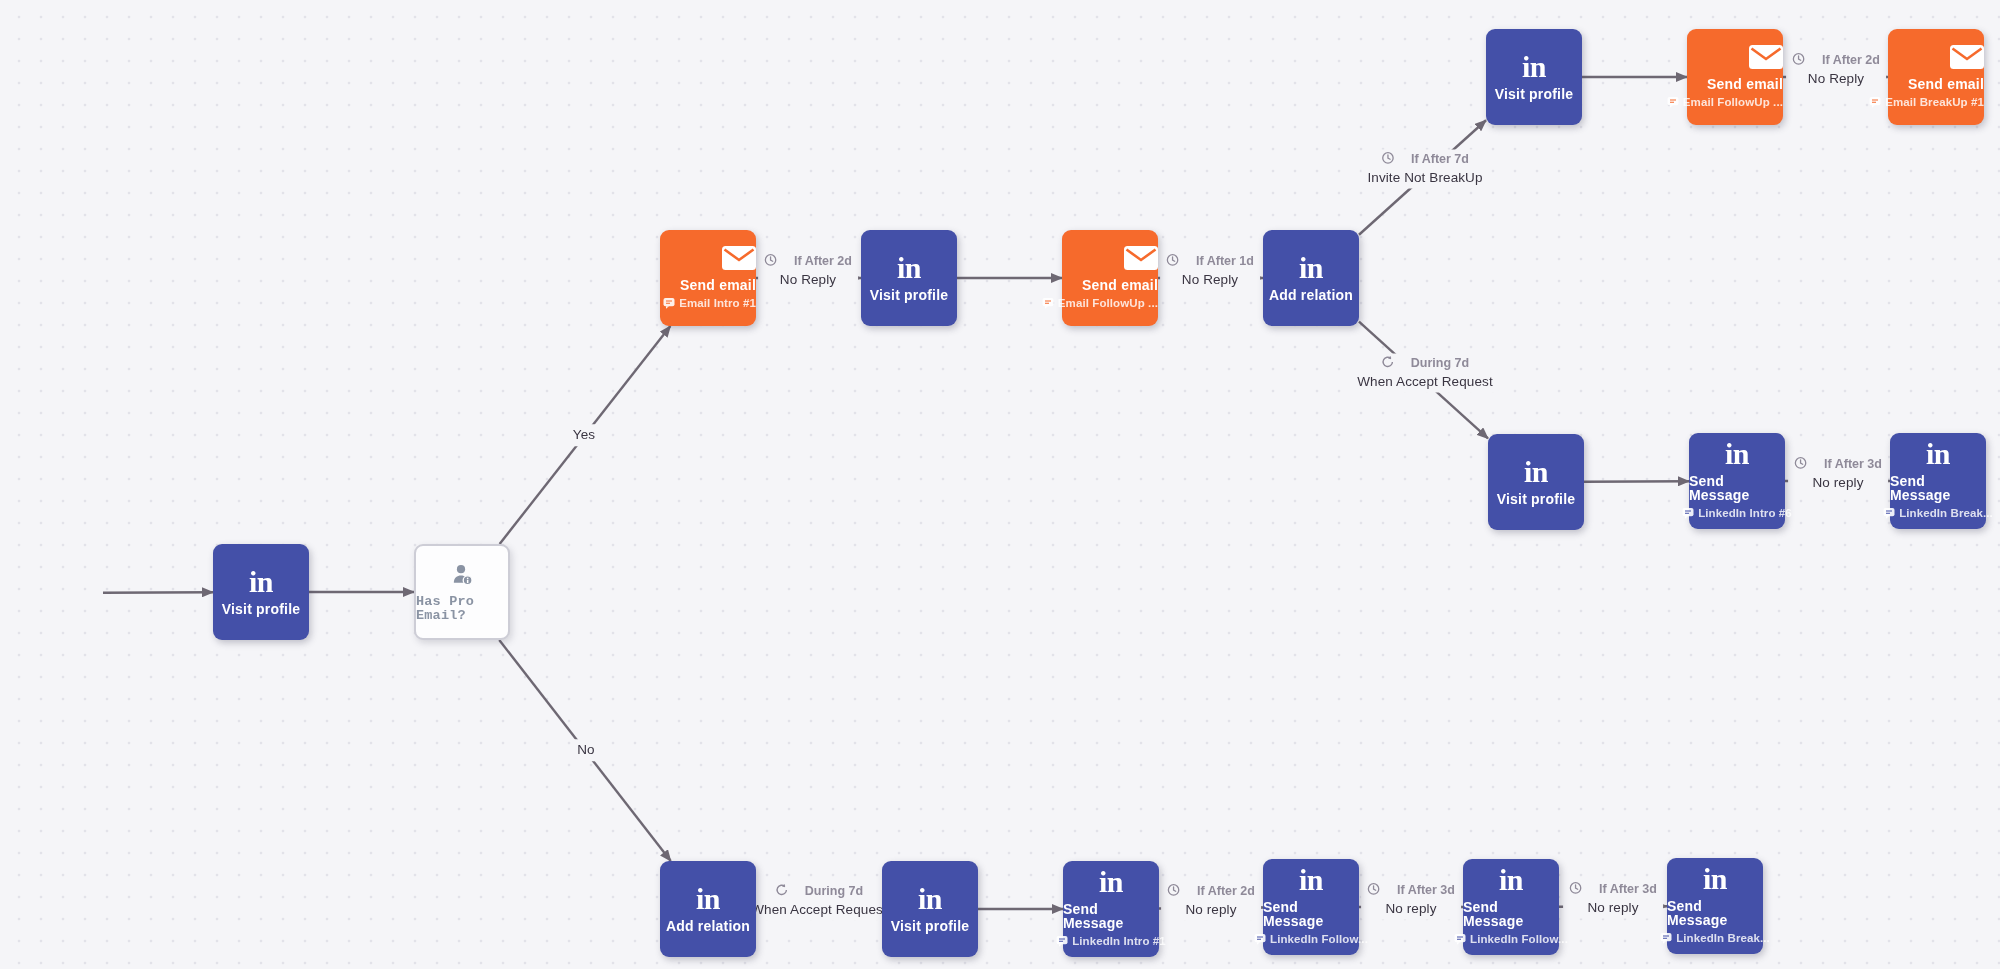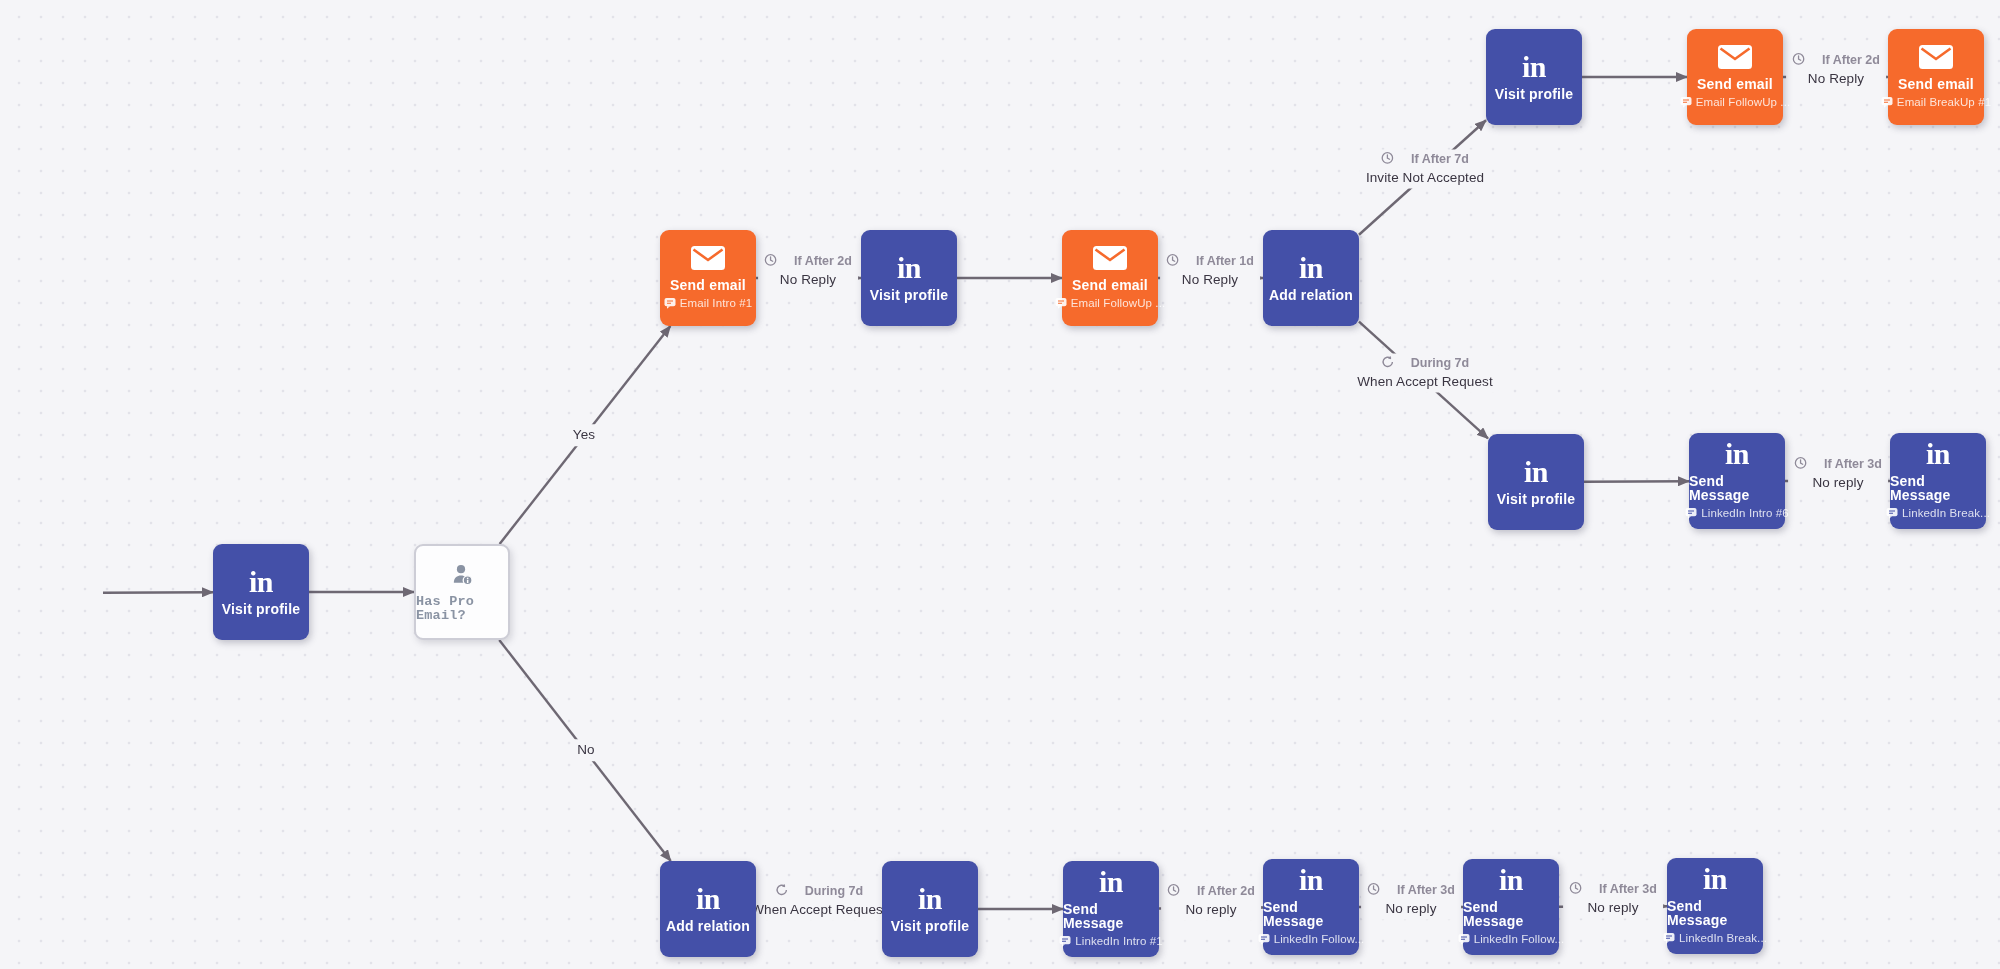--- a/index.html
+++ b/index.html
@@ -14,27 +14,27 @@
   #edge-layer line{stroke:#6e6873;stroke-width:2.4px;}
 
   .node{
     position:absolute;width:96px;height:96px;border-radius:9px;z-index:3;
     display:flex;flex-direction:column;align-items:center;justify-content:center;
     gap:7px;box-sizing:border-box;cursor:pointer;
     box-shadow:2px 3px 7px rgba(55,55,80,.28);
     transform:translate(-50%,-50%);
   }
   .node.linkedin{background:#4450a8;color:#4450a8;}
-  .node.email{background:#f66a2c;color:#f66a2c;}
+  .node.email{background:#f66a2c;color:#f66a2c;align-items:flex-end;}
   .node.start{background:#50c969;border-radius:50%;width:94px;height:94px;box-shadow:2px 3px 7px rgba(55,90,60,.3);}
   .node.condition{background:#fdfdfe;border:2px solid #cdcdd6;box-shadow:2px 3px 7px rgba(55,55,80,.18);font-family:Liberation Mono, monospace;}
 
   .node-label{font-size:14px;font-weight:700;color:#fff;letter-spacing:.2px;line-height:1;}
   .node.condition .node-label{color:#8a93a3;font-size:13.5px;}
-  .node-sublabel{display:flex;align-items:center;gap:4px;font-size:11.5px;font-weight:400;
+  .node-sublabel{display:flex;align-items:center;gap:4px;font-size:11.5px;font-weight:700;
     color:rgba(255,255,255,.82);letter-spacing:.1px;line-height:1;margin-top:-2px;white-space:nowrap;}
   .node-icon{display:flex;align-items:center;justify-content:center;height:26px;}
   .in-glyph{font-size:30px;font-weight:800;color:#fff;line-height:.8;letter-spacing:-.5px;font-family:Liberation Serif, serif;}
   .email .tpl-stroke{stroke:#f66a2c;}
   .linkedin .tpl-stroke{stroke:#4450a8;}
 
   .edge-label{
     position:absolute;z-index:2;transform:translate(-50%,-50%);
     text-align:center;background:#f5f5f8;padding:2px 6px;border-radius:3px;white-space:nowrap;
   }
@@ -300,21 +300,21 @@
     <div class="edge-action">No Reply</div>
   </div>
     <div class="edge-label" style="left: 1425px; top: 169px;">
     <div class="edge-cond">
       <span class="edge-cond-icon"><svg width="13" height="13" viewBox="0 0 14 14">
             <circle cx="7" cy="7" r="5.6" fill="none" stroke="#8f8a99" stroke-width="1.4"></circle>
             <path d="M7 3.8v3.4l2.3 1.2" fill="none" stroke="#8f8a99" stroke-width="1.4" stroke-linecap="round"></path>
           </svg></span>
       <span class="edge-cond-text">If After 7d</span>
     </div>
-    <div class="edge-action">Invite Not Accepted</div>
+    <div class="edge-action">Invite Not BreakUp</div>
   </div>
     <div class="edge-label" style="left: 1836px; top: 70px;">
     <div class="edge-cond">
       <span class="edge-cond-icon"><svg width="13" height="13" viewBox="0 0 14 14">
             <circle cx="7" cy="7" r="5.6" fill="none" stroke="#8f8a99" stroke-width="1.4"></circle>
             <path d="M7 3.8v3.4l2.3 1.2" fill="none" stroke="#8f8a99" stroke-width="1.4" stroke-linecap="round"></path>
           </svg></span>
       <span class="edge-cond-text">If After 2d</span>
     </div>
     <div class="edge-action">No Reply</div>

